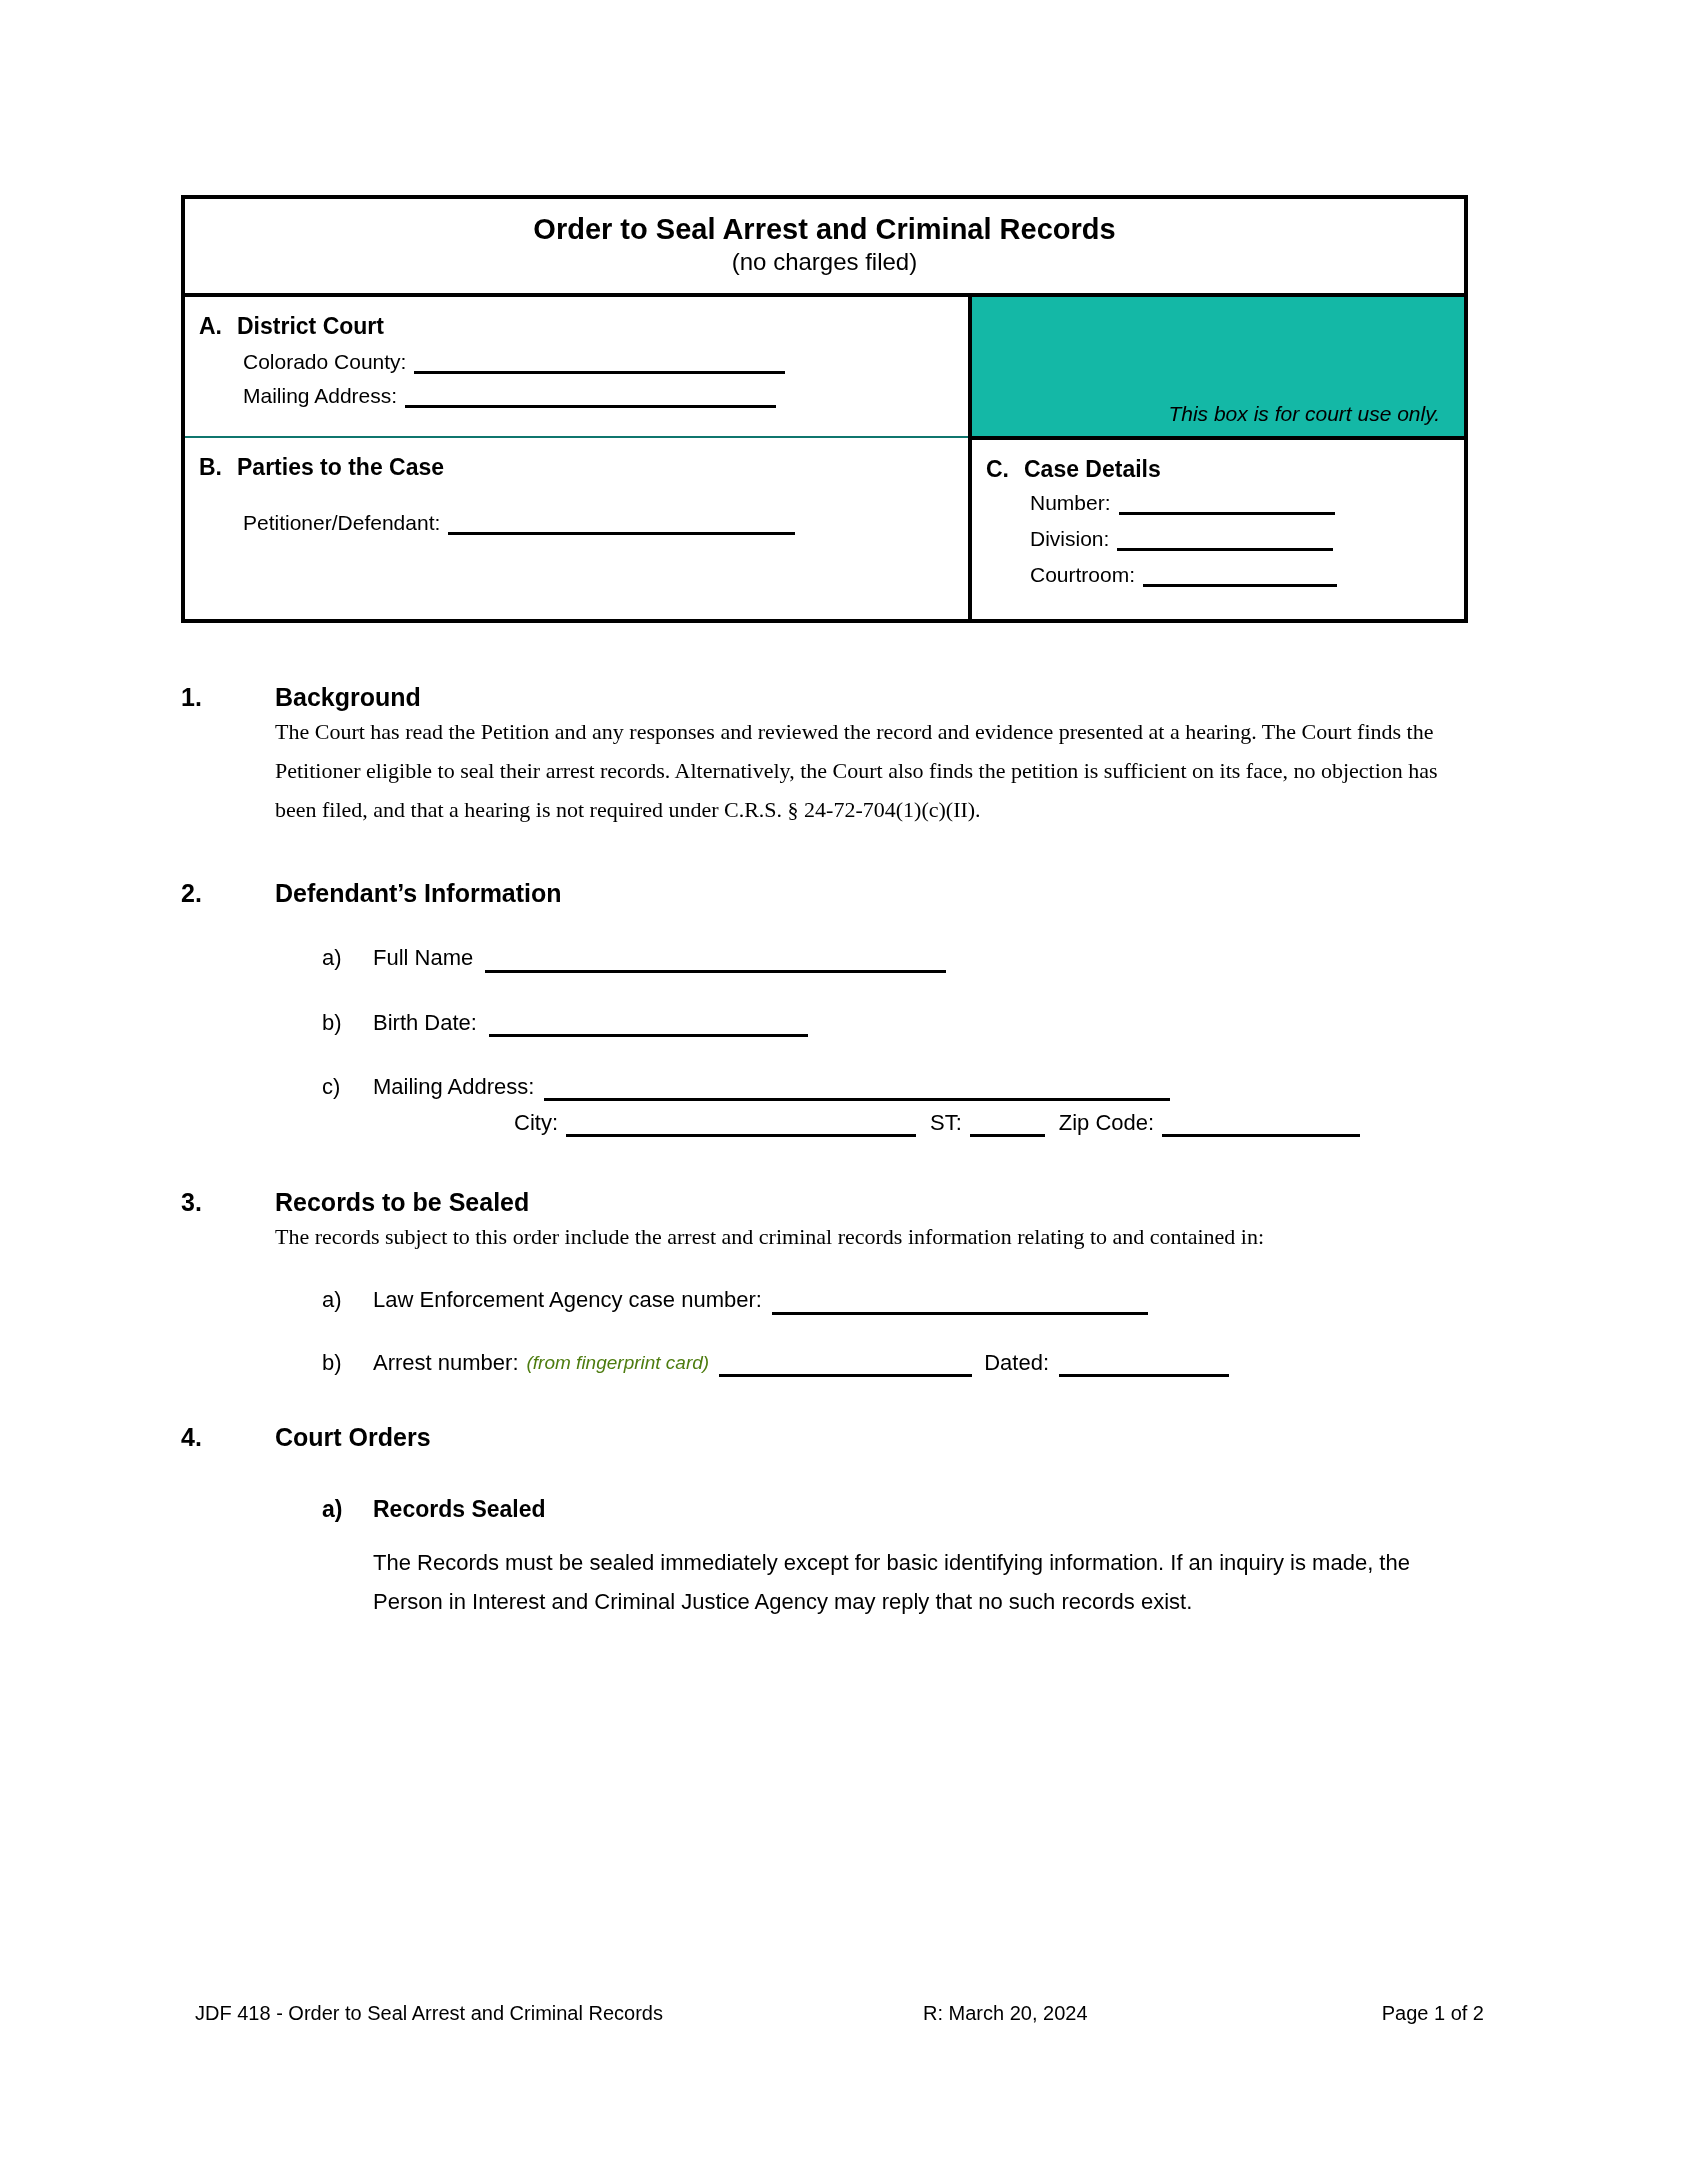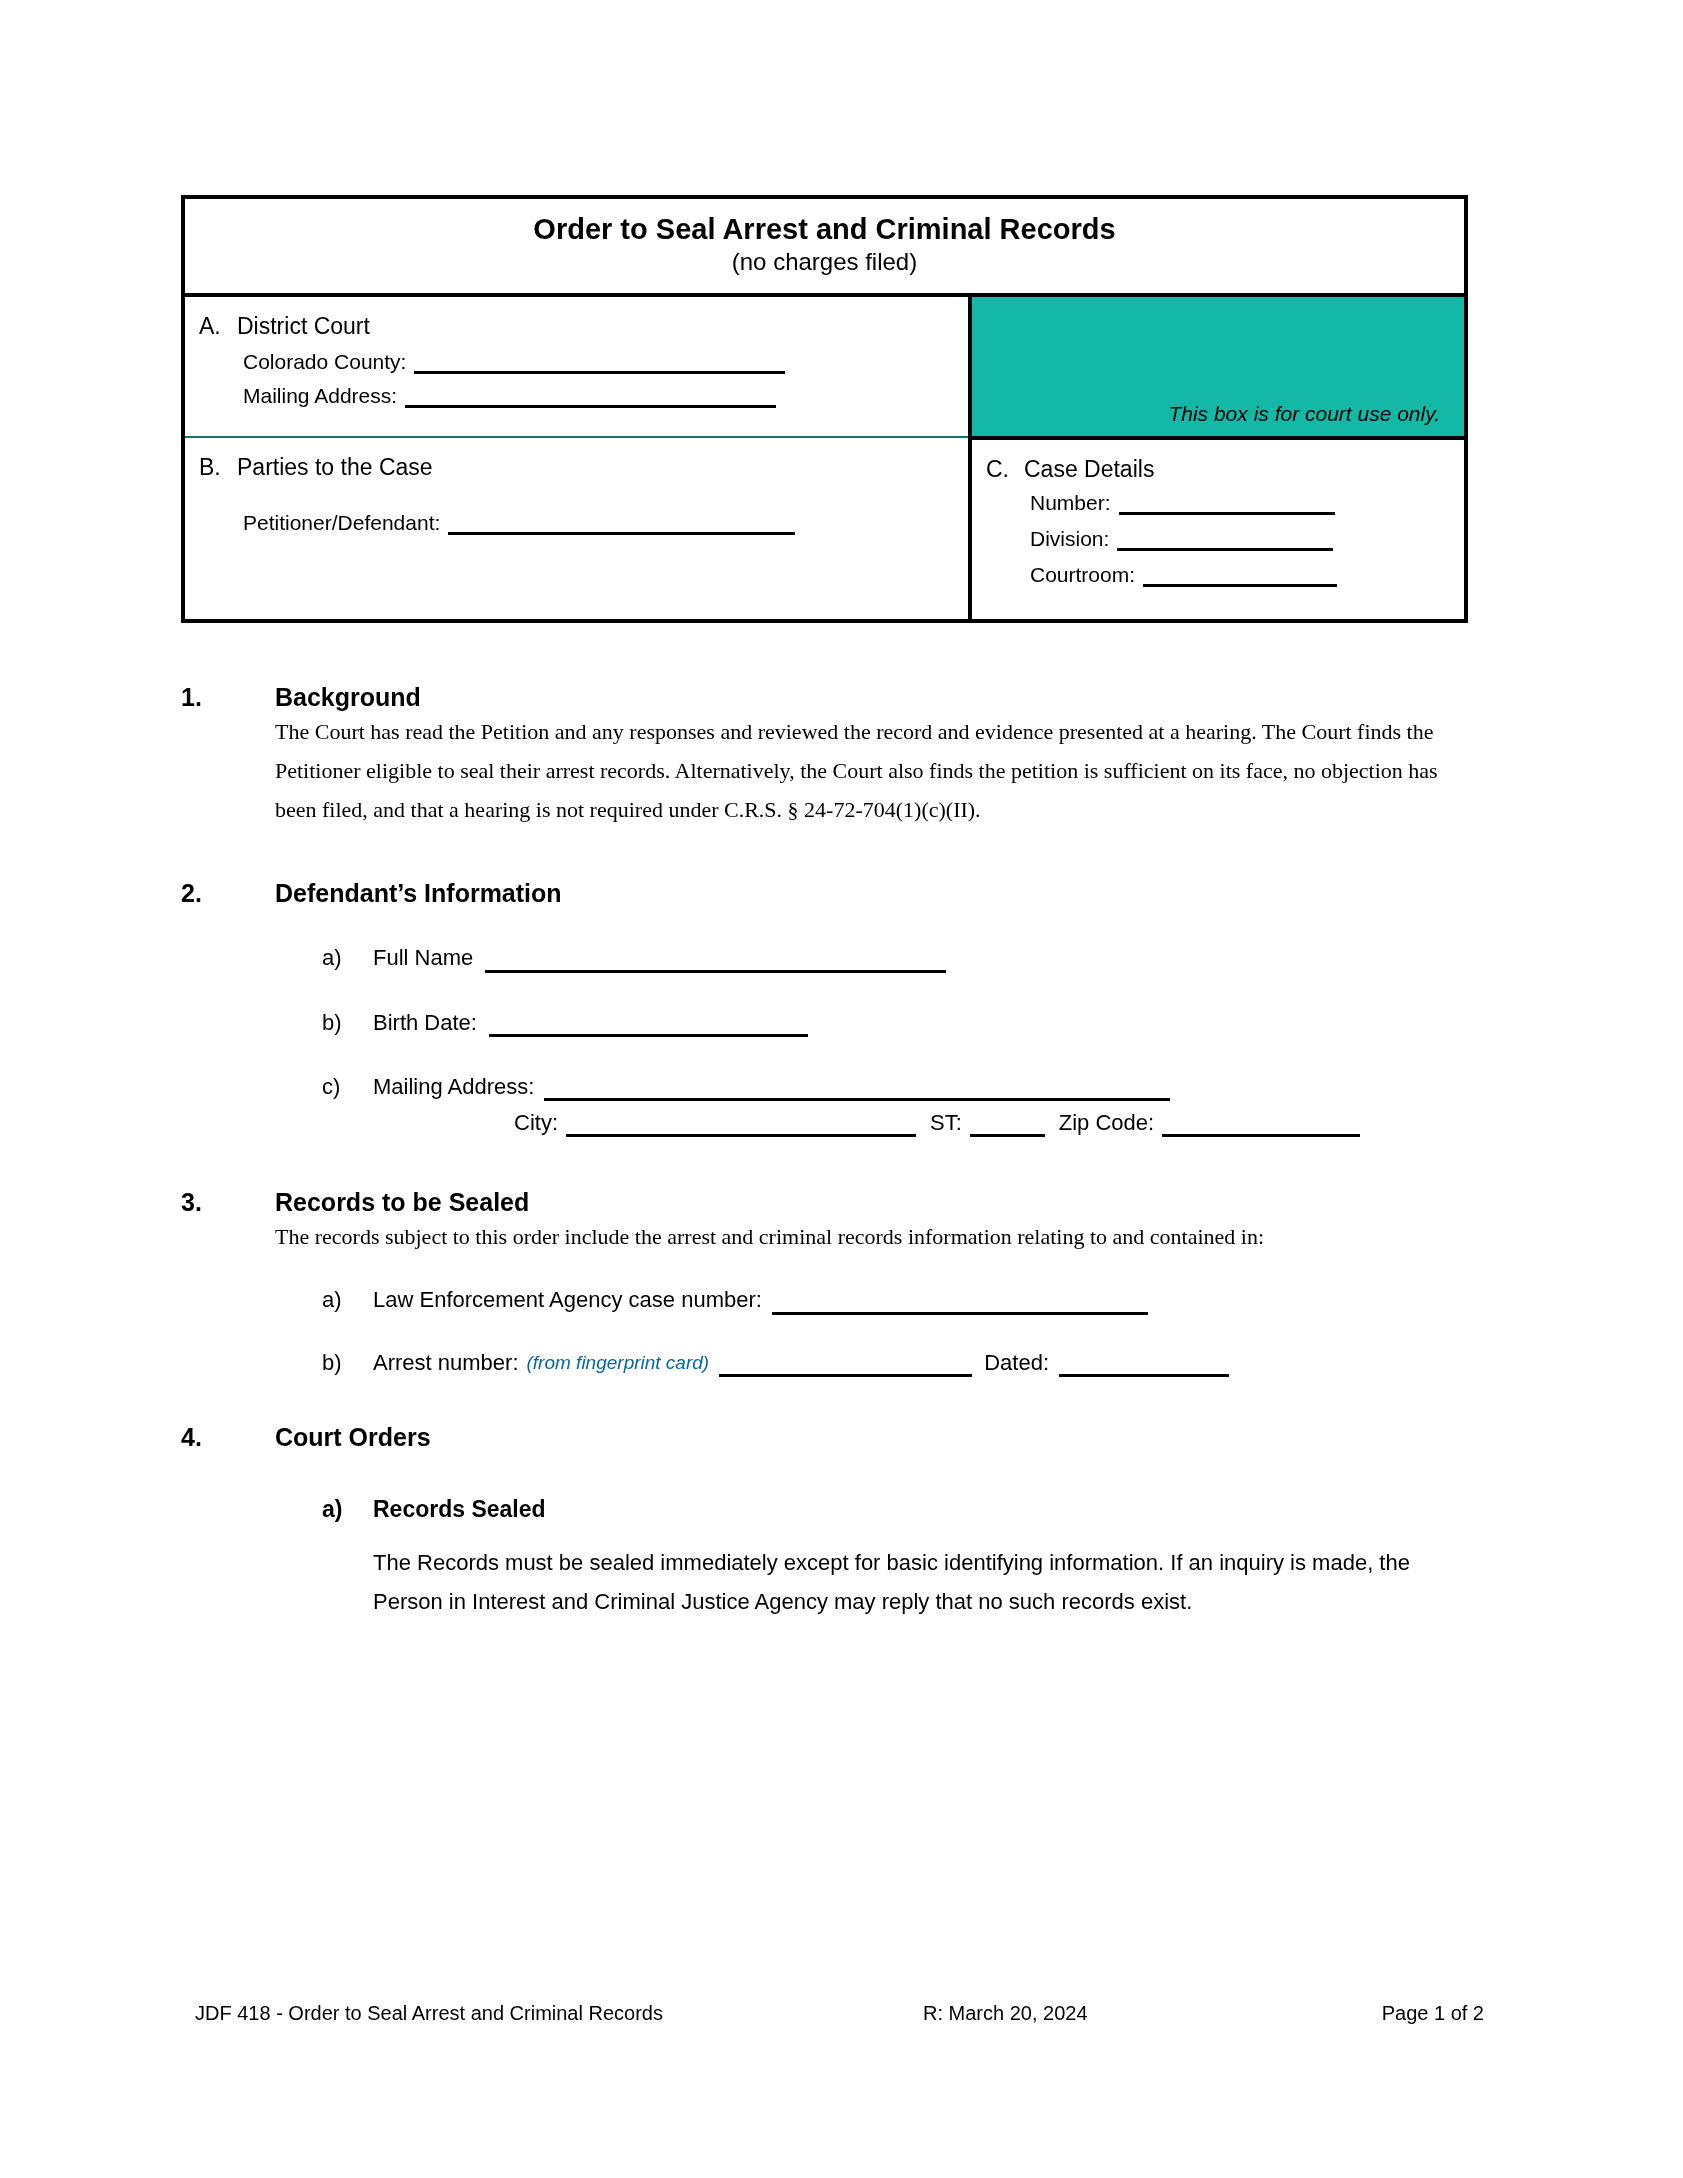--- a/index.html
+++ b/index.html
@@ -62,21 +62,21 @@
   .band { border-top: 4px solid #000; display: flex; }
 
   .left-col { width: 787px; border-right: 4px solid #000; }
   .right-col { flex: 1; }
 
   .sec-a { padding: 16px 0 14px 14px; height: 139px; }
   .sec-b { border-top: 2px solid #0f766e; padding: 16px 0 14px 14px; height: 183px; }
 
   .sec-heading {
     font-size: 23px;
-    font-weight: normal;
+    font-weight: bold;
     margin-bottom: 6px;
     white-space: nowrap;
   }
   .sec-heading .ltr { display: inline-block; width: 38px; }
 
   .field-row {
     display: flex;
     align-items: flex-end;
     font-size: 21px;
     line-height: 1.0;
@@ -157,21 +157,21 @@
     margin-left: 333px;
     margin-top: 10px;
     white-space: nowrap;
     line-height: 1.1;
   }
   .subline .slabel { padding-bottom: 2px; }
   .subline .blank { border-bottom: 3px solid #000; height: 24px; }
 
   .note-italic {
     font-style: italic;
-    color: #0369a1;
+    color: #4d7c0f;
     font-size: 19px;
     padding-bottom: 3px;
   }
 
   .sub-head {
     display: flex;
     font-size: 23px;
     font-weight: bold;
     margin-left: 141px;
     margin-top: 32px;

